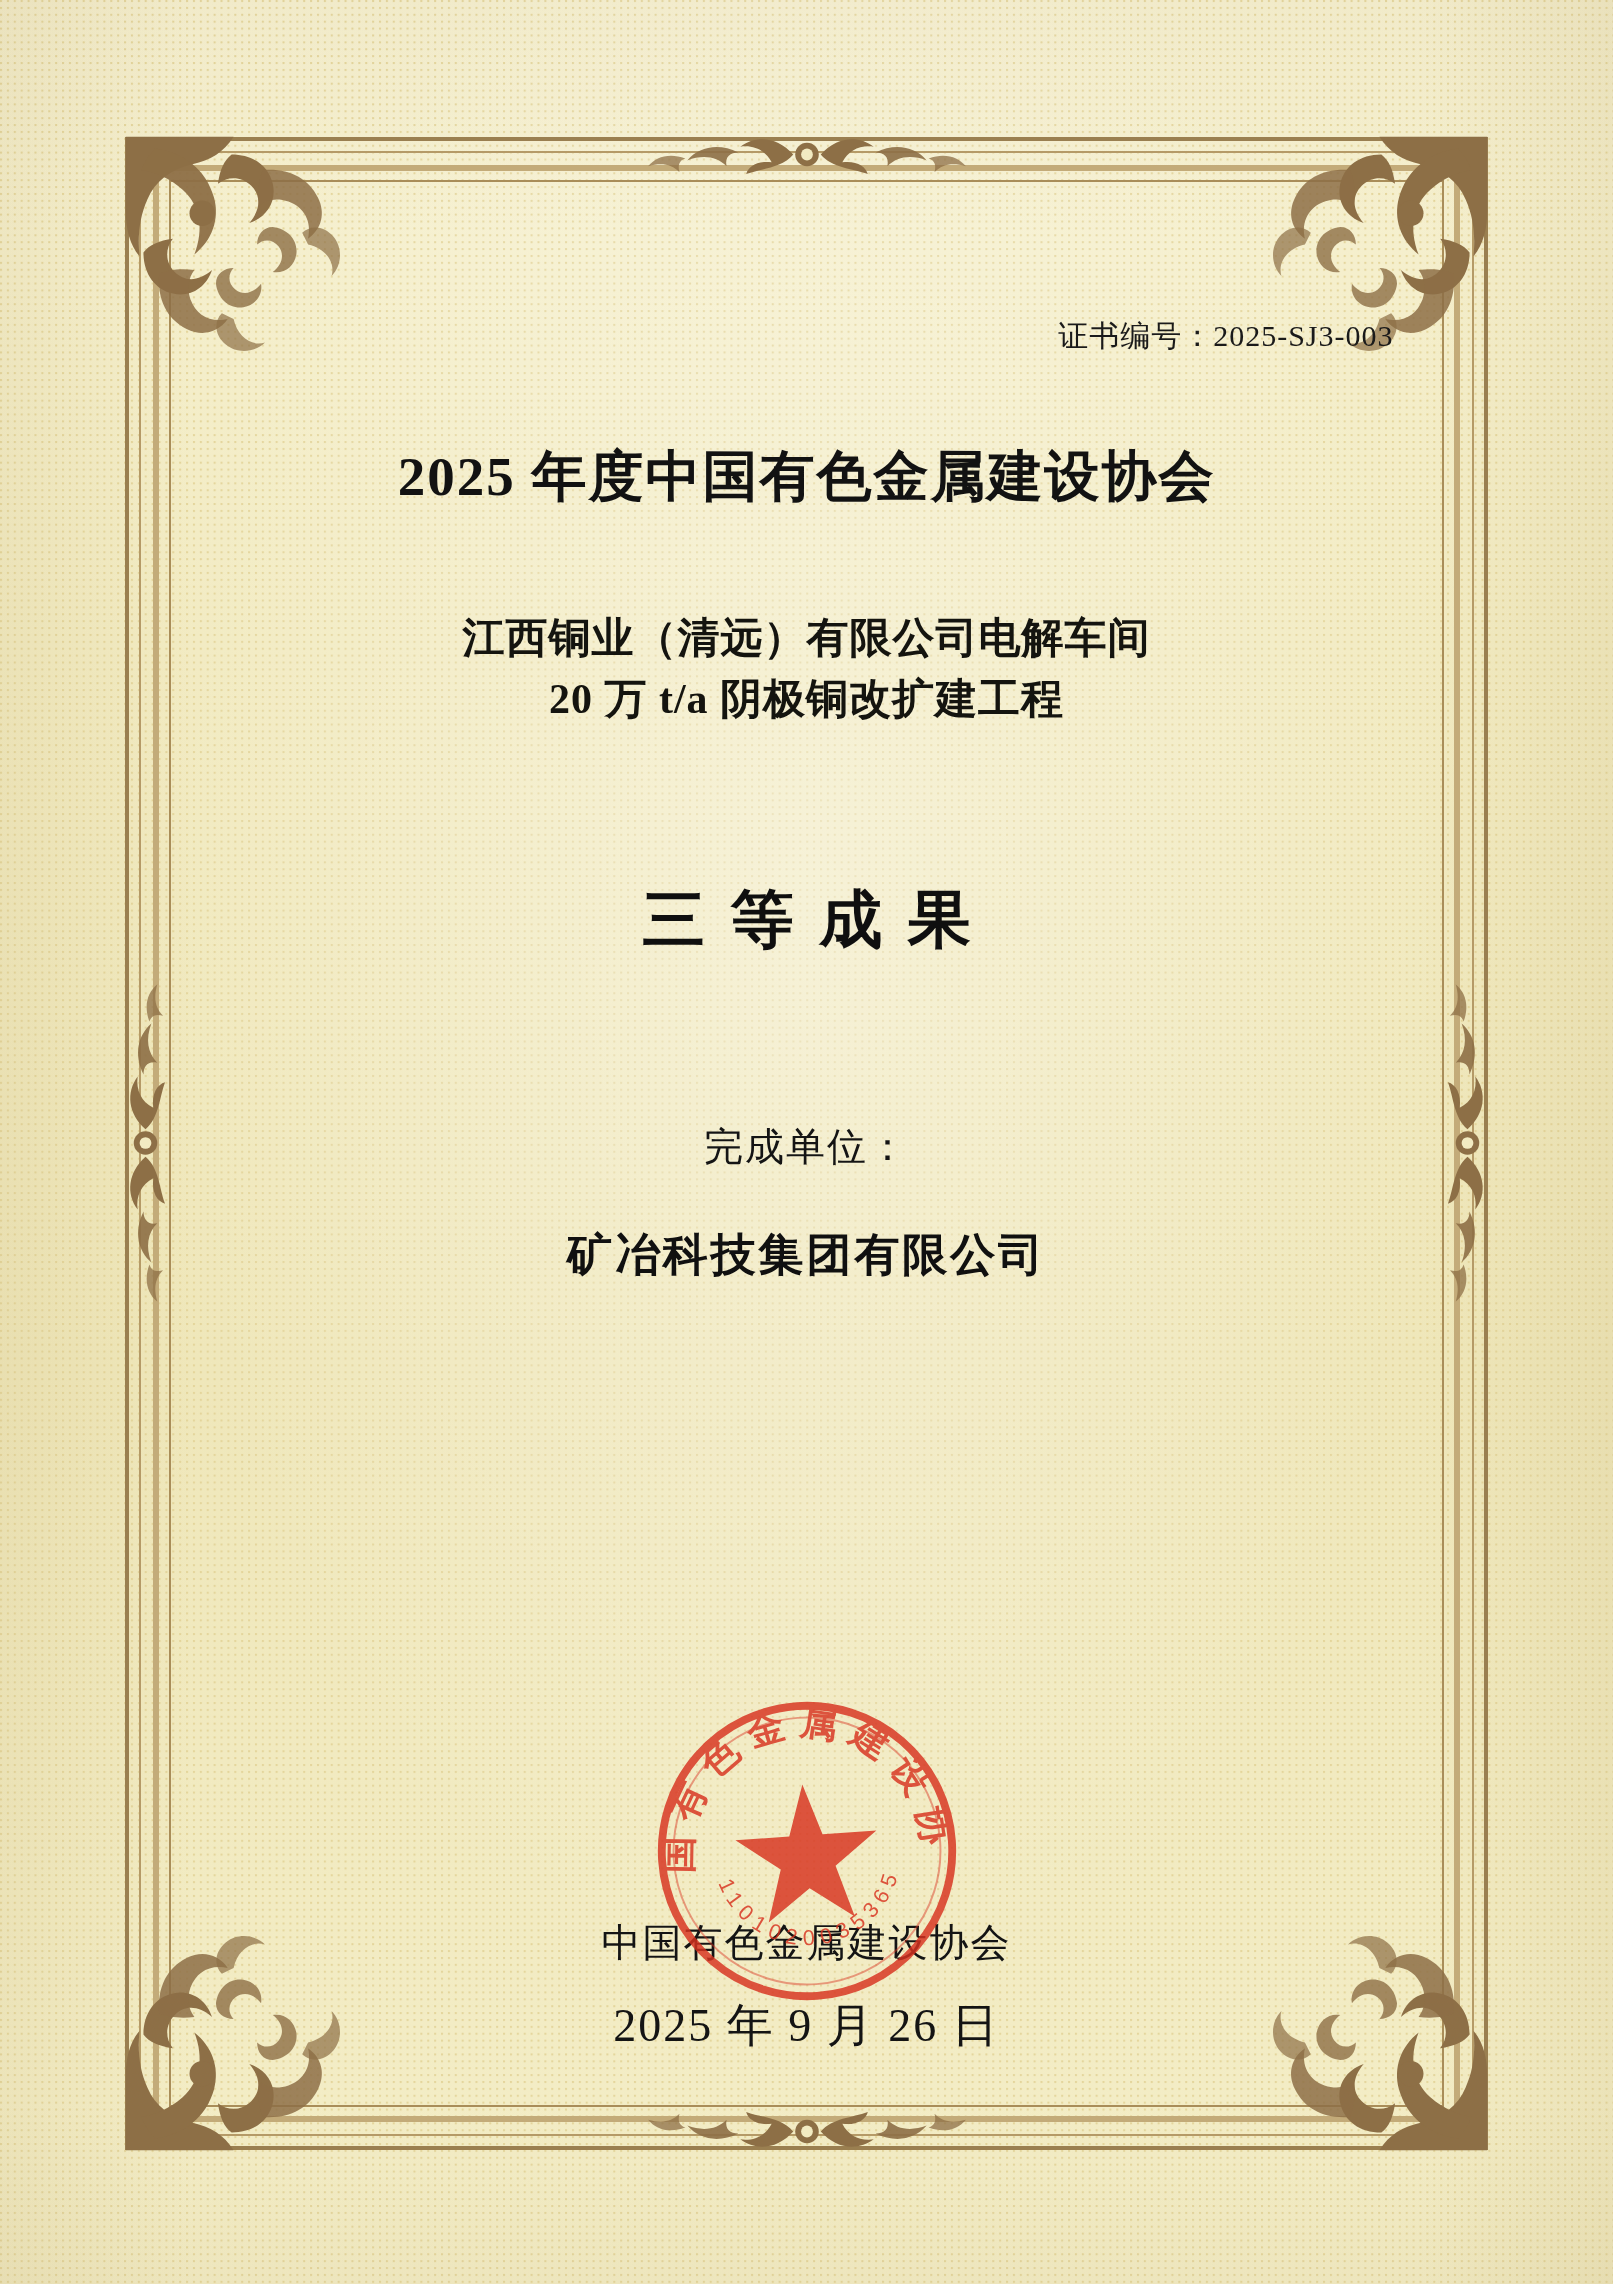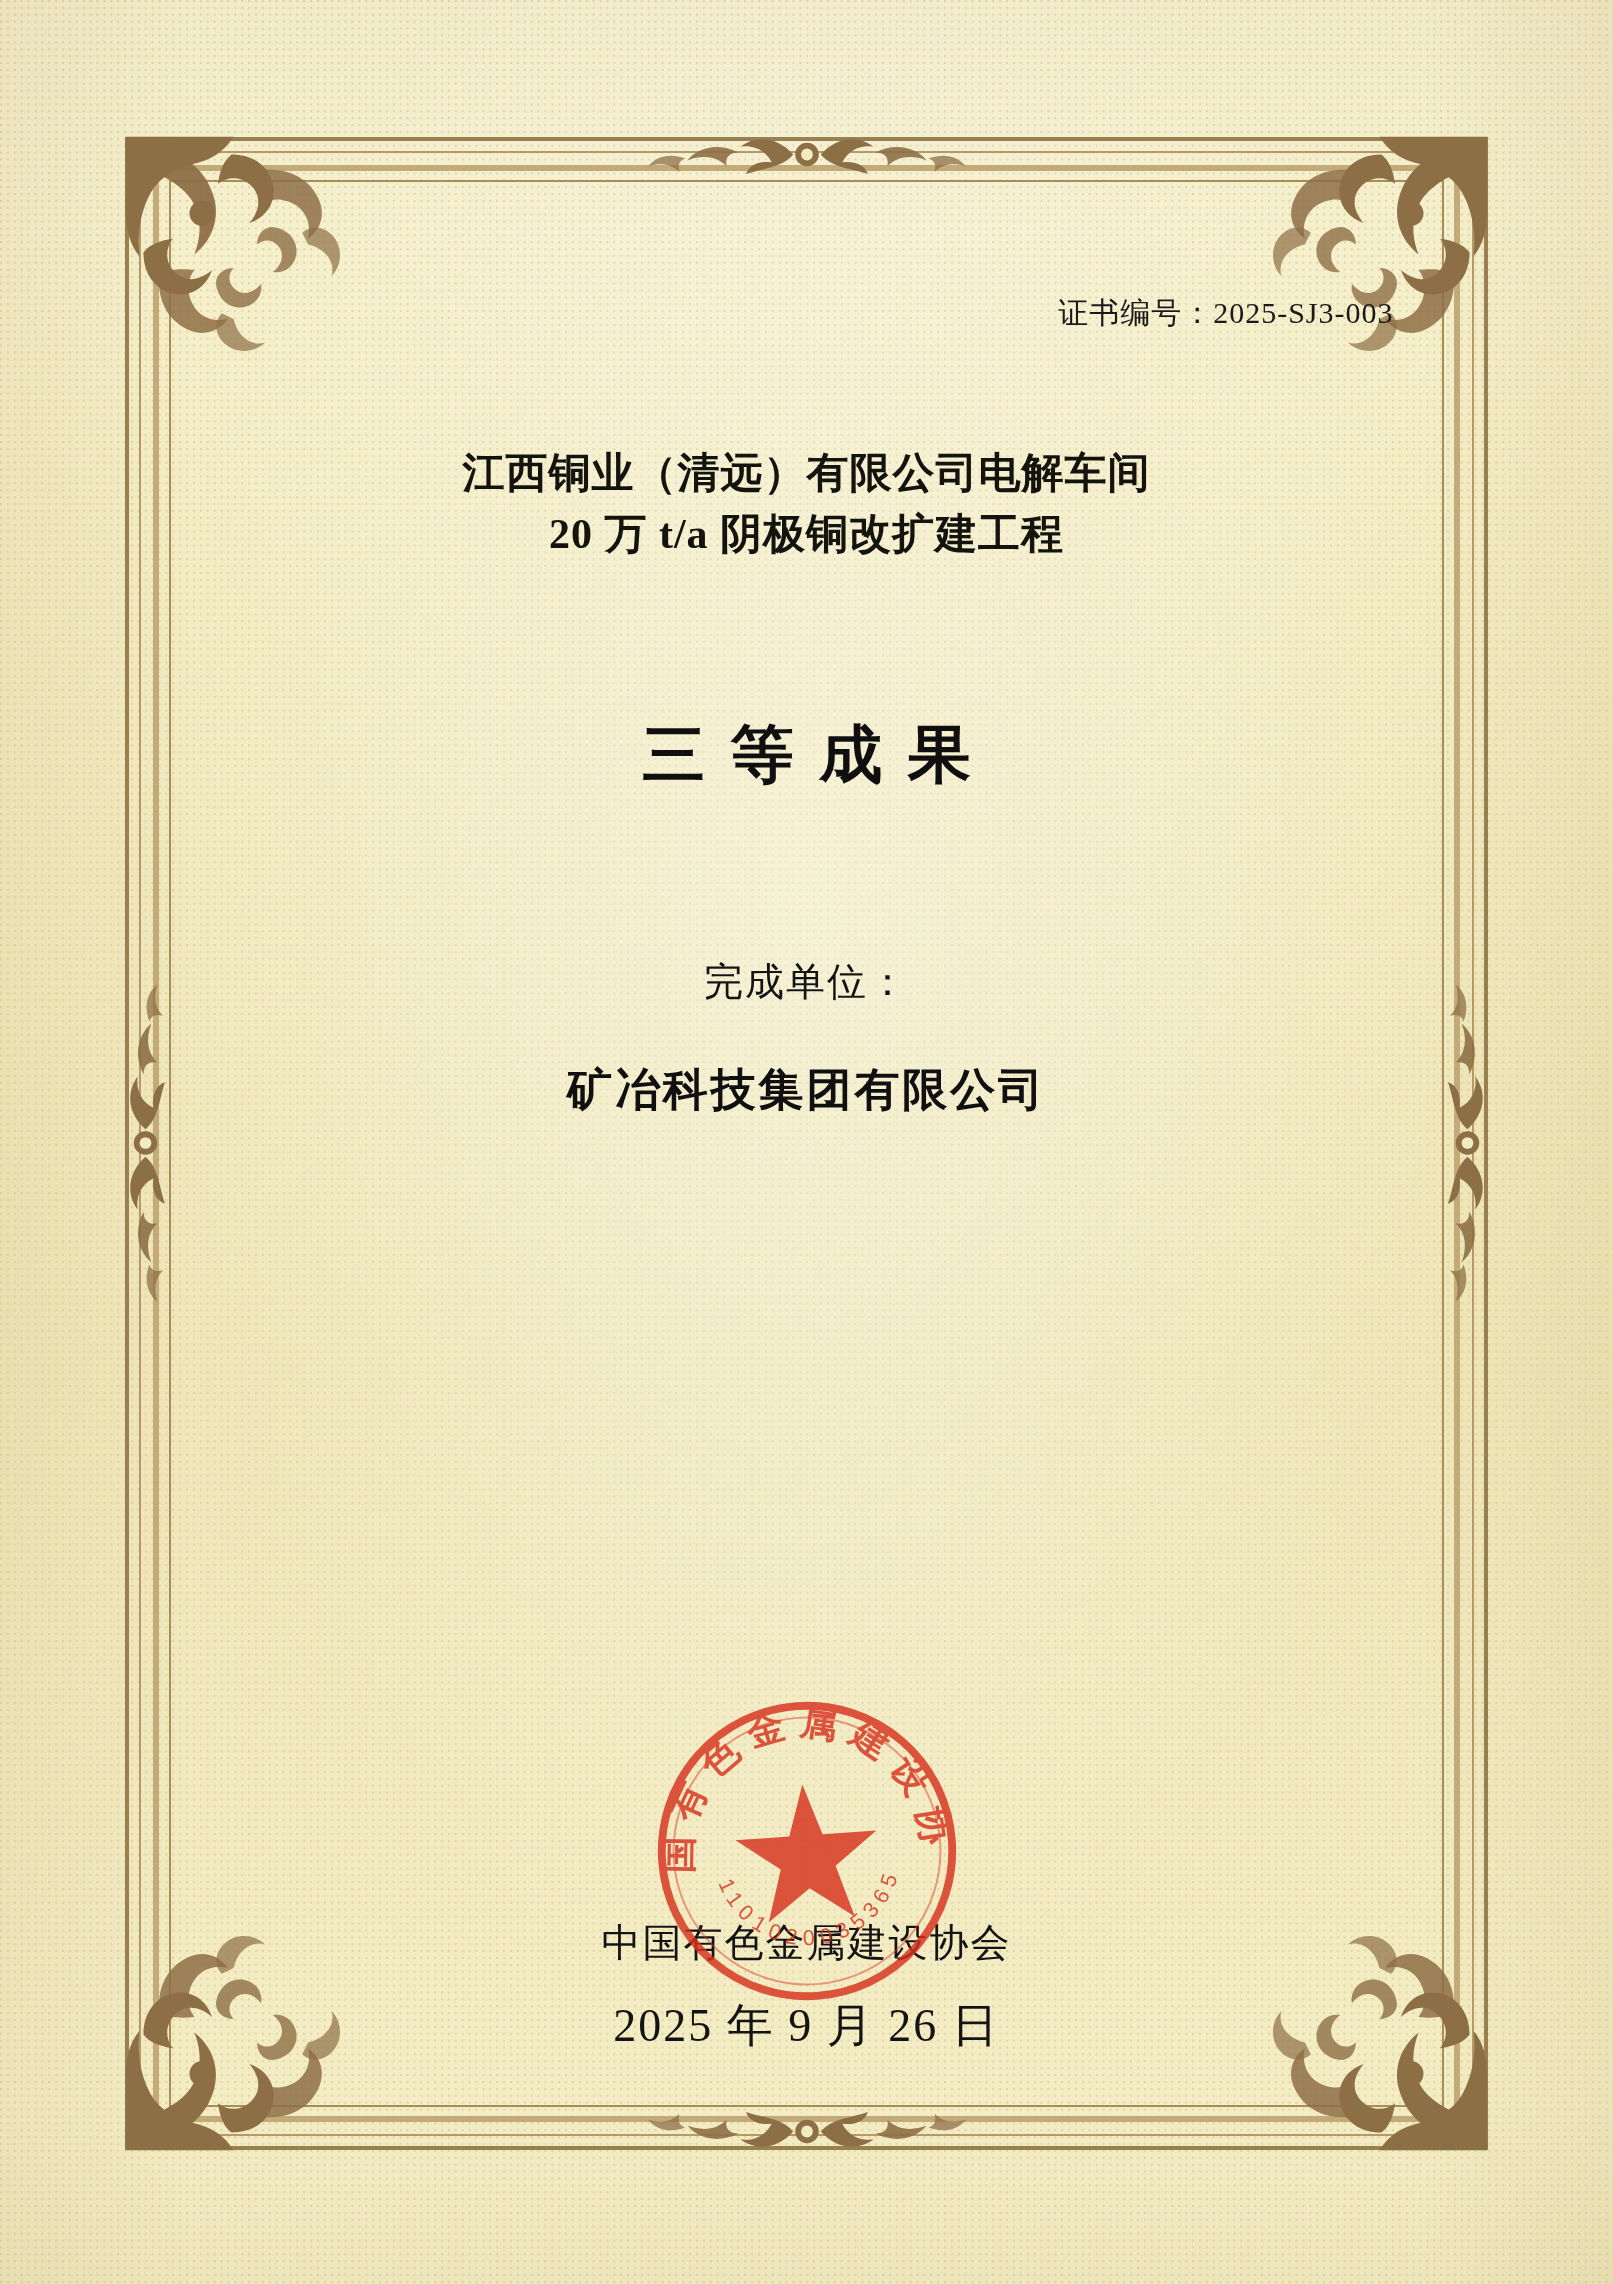--- a/index.html
+++ b/index.html
@@ -111,21 +111,21 @@
     left: 196px;
     right: 196px;
     top: 196px;
     bottom: 206px;
     text-align: center;
     color: #1c1c1c;
   }
   .cert-no {
     position: absolute;
     right: 23.5px;
-    top: 97px;
+    top: 120px;
     font-size: 30px;
     letter-spacing: 1px;
     color: #1a1a1a;
     font-family: "Liberation Serif", "DejaVu Serif", serif;
     white-space: nowrap;
   }
   .title {
     margin-top: 247px;
     font-size: 55px;
     font-weight: bold;
@@ -321,20 +321,21 @@
       <path d="M36,66 C30,50 34,36 44,28 C40,42 42,52 50,60 C42,58 38,60 36,66 Z" opacity="0.75"></path>
       <path d="M36,314 C30,330 34,344 44,352 C40,338 42,328 50,320 C42,322 38,320 36,314 Z" opacity="0.75"></path>
     </svg>
   </div>
 
   <div class="content">
 
     <div class="cert-no">证书编号：2025-SJ3-003</div>
 
     <div class="title">
+      <span class="line1">2025 年度中国有色金属建设协会</span>
     </div>
 
     <div class="project">
       <span class="pline">江西铜业（清远）有限公司电解车间</span>
       <span class="pline">20 万 t/a 阴极铜改扩建工程</span>
     </div>
 
     <div class="grade">三等成果</div>
 
     <div class="unit-label">完成单位：</div>

